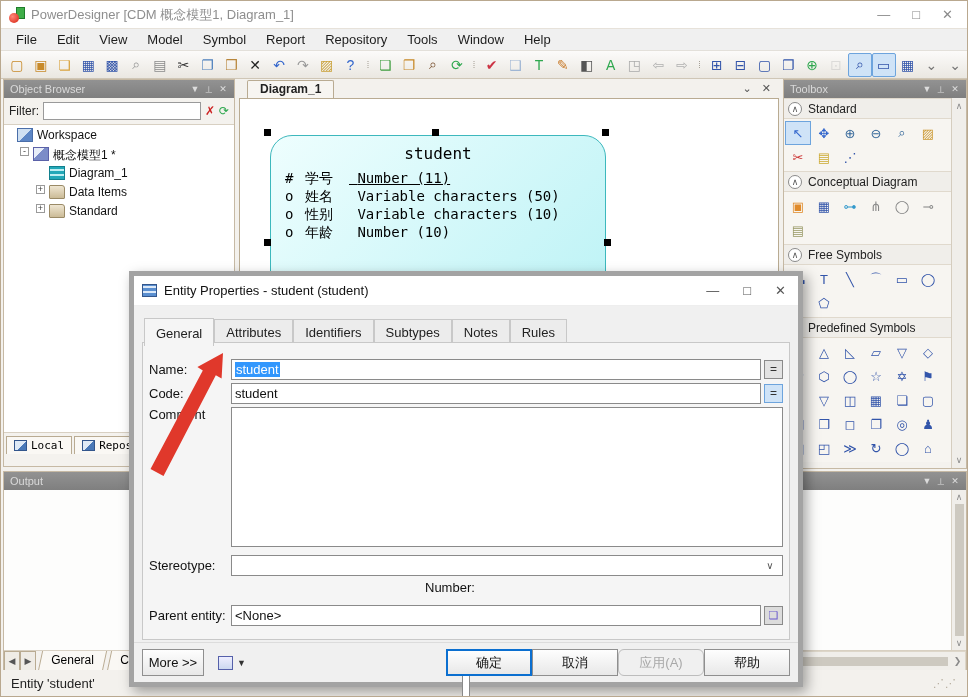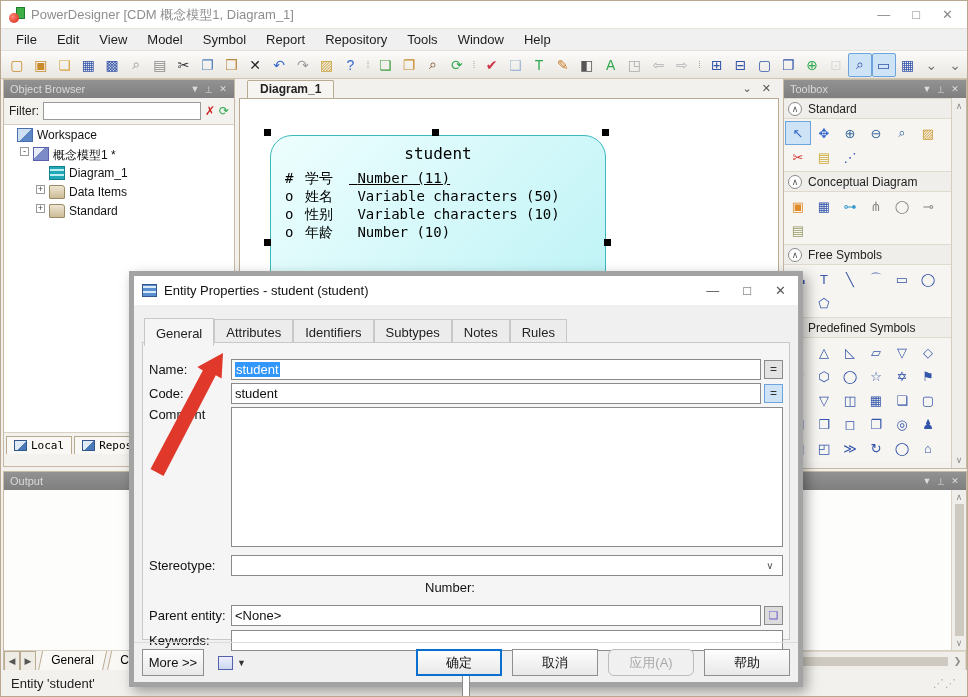--- a/index.html
+++ b/index.html
@@ -117,21 +117,21 @@
   .combo-arrow { width:18px; color:#555; text-align:center; font-size:10px; margin-left:auto; }
   .checkbox { width:14px; height:14px; border:1px solid #555; background:#fff; font-size:11px; line-height:12px; text-align:center; color:#111; margin-right:5px; }
   .browse-ic { background:#dcdcdc; border:1px solid #8a8a8a; width:19px; height:19px; margin-left:3px; text-align:center; font-size:11px; line-height:17px; color:#6a5acd; flex:0 0 19px; }
   .dlg-btnrow { position:absolute; left:0; right:0; bottom:0; height:40px; border-top:1px solid #dcdcdc; display:flex; align-items:center; padding:0 8px; }
   .btn { height:27px; border:1px solid #8f8f8f; background:linear-gradient(#fefefe,#e8e8e8); font-size:13px; color:#111; display:flex; align-items:center; justify-content:center; }
   .btn.default { border:2px solid #0b6fd0; }
   .btn.disabled { color:#a8a8a8; background:#f0f0f0; border-color:#bdbdbd;border-radius:6px; }
   #more-btn { width:62px; }
   .dlg-mini { display:flex; align-items:center; margin-left:14px; gap:4px; color:#333; }
   .mini-print { width:15px; height:14px; background:linear-gradient(#eef,#ccd8f0); border:1px solid #5560aa; }
-  .cmd-btns { margin-left:auto; display:flex; gap:10px; }
+  .cmd-btns { margin-left:auto; display:flex; }
   .cmd-btns .btn { width:86px; }
 
   #arrow-svg { position:absolute; left:0; top:0; z-index:60; pointer-events:none; }
 </style>
 </head>
 <body>
 
 <div class="titlebar">
   <span class="app-icon">
       <span class="sq"></span>
@@ -677,24 +677,20 @@
       <span style="display:flex;align-items:center;margin-left:18px;">
         <span class="checkbox">✓</span>
         <span style="font-size:19px;">Generate</span>
       </span>
     </div>
     <div class="frow" style="top:262px;">
       <span class="flabel">Parent entity:</span>
       <span class="fakeinput">&lt;None&gt;</span>
       <span class="browse-ic">❏</span>
     </div>
-    <div class="frow" style="top:287px;">
-      <span class="flabel">Keywords:</span>
-      <span class="fakeinput"></span>
-    </div>
   </div>
   <div class="dlg-btnrow">
     <span class="btn" id="more-btn">More &gt;&gt;</span>
     <span class="dlg-mini">
       <span class="mini-print"></span>
       <span style="font-size:9px;">▼</span>
     </span>
     <span class="cmd-btns">
       <span class="btn default">确定</span>
       <span class="btn">取消</span>

